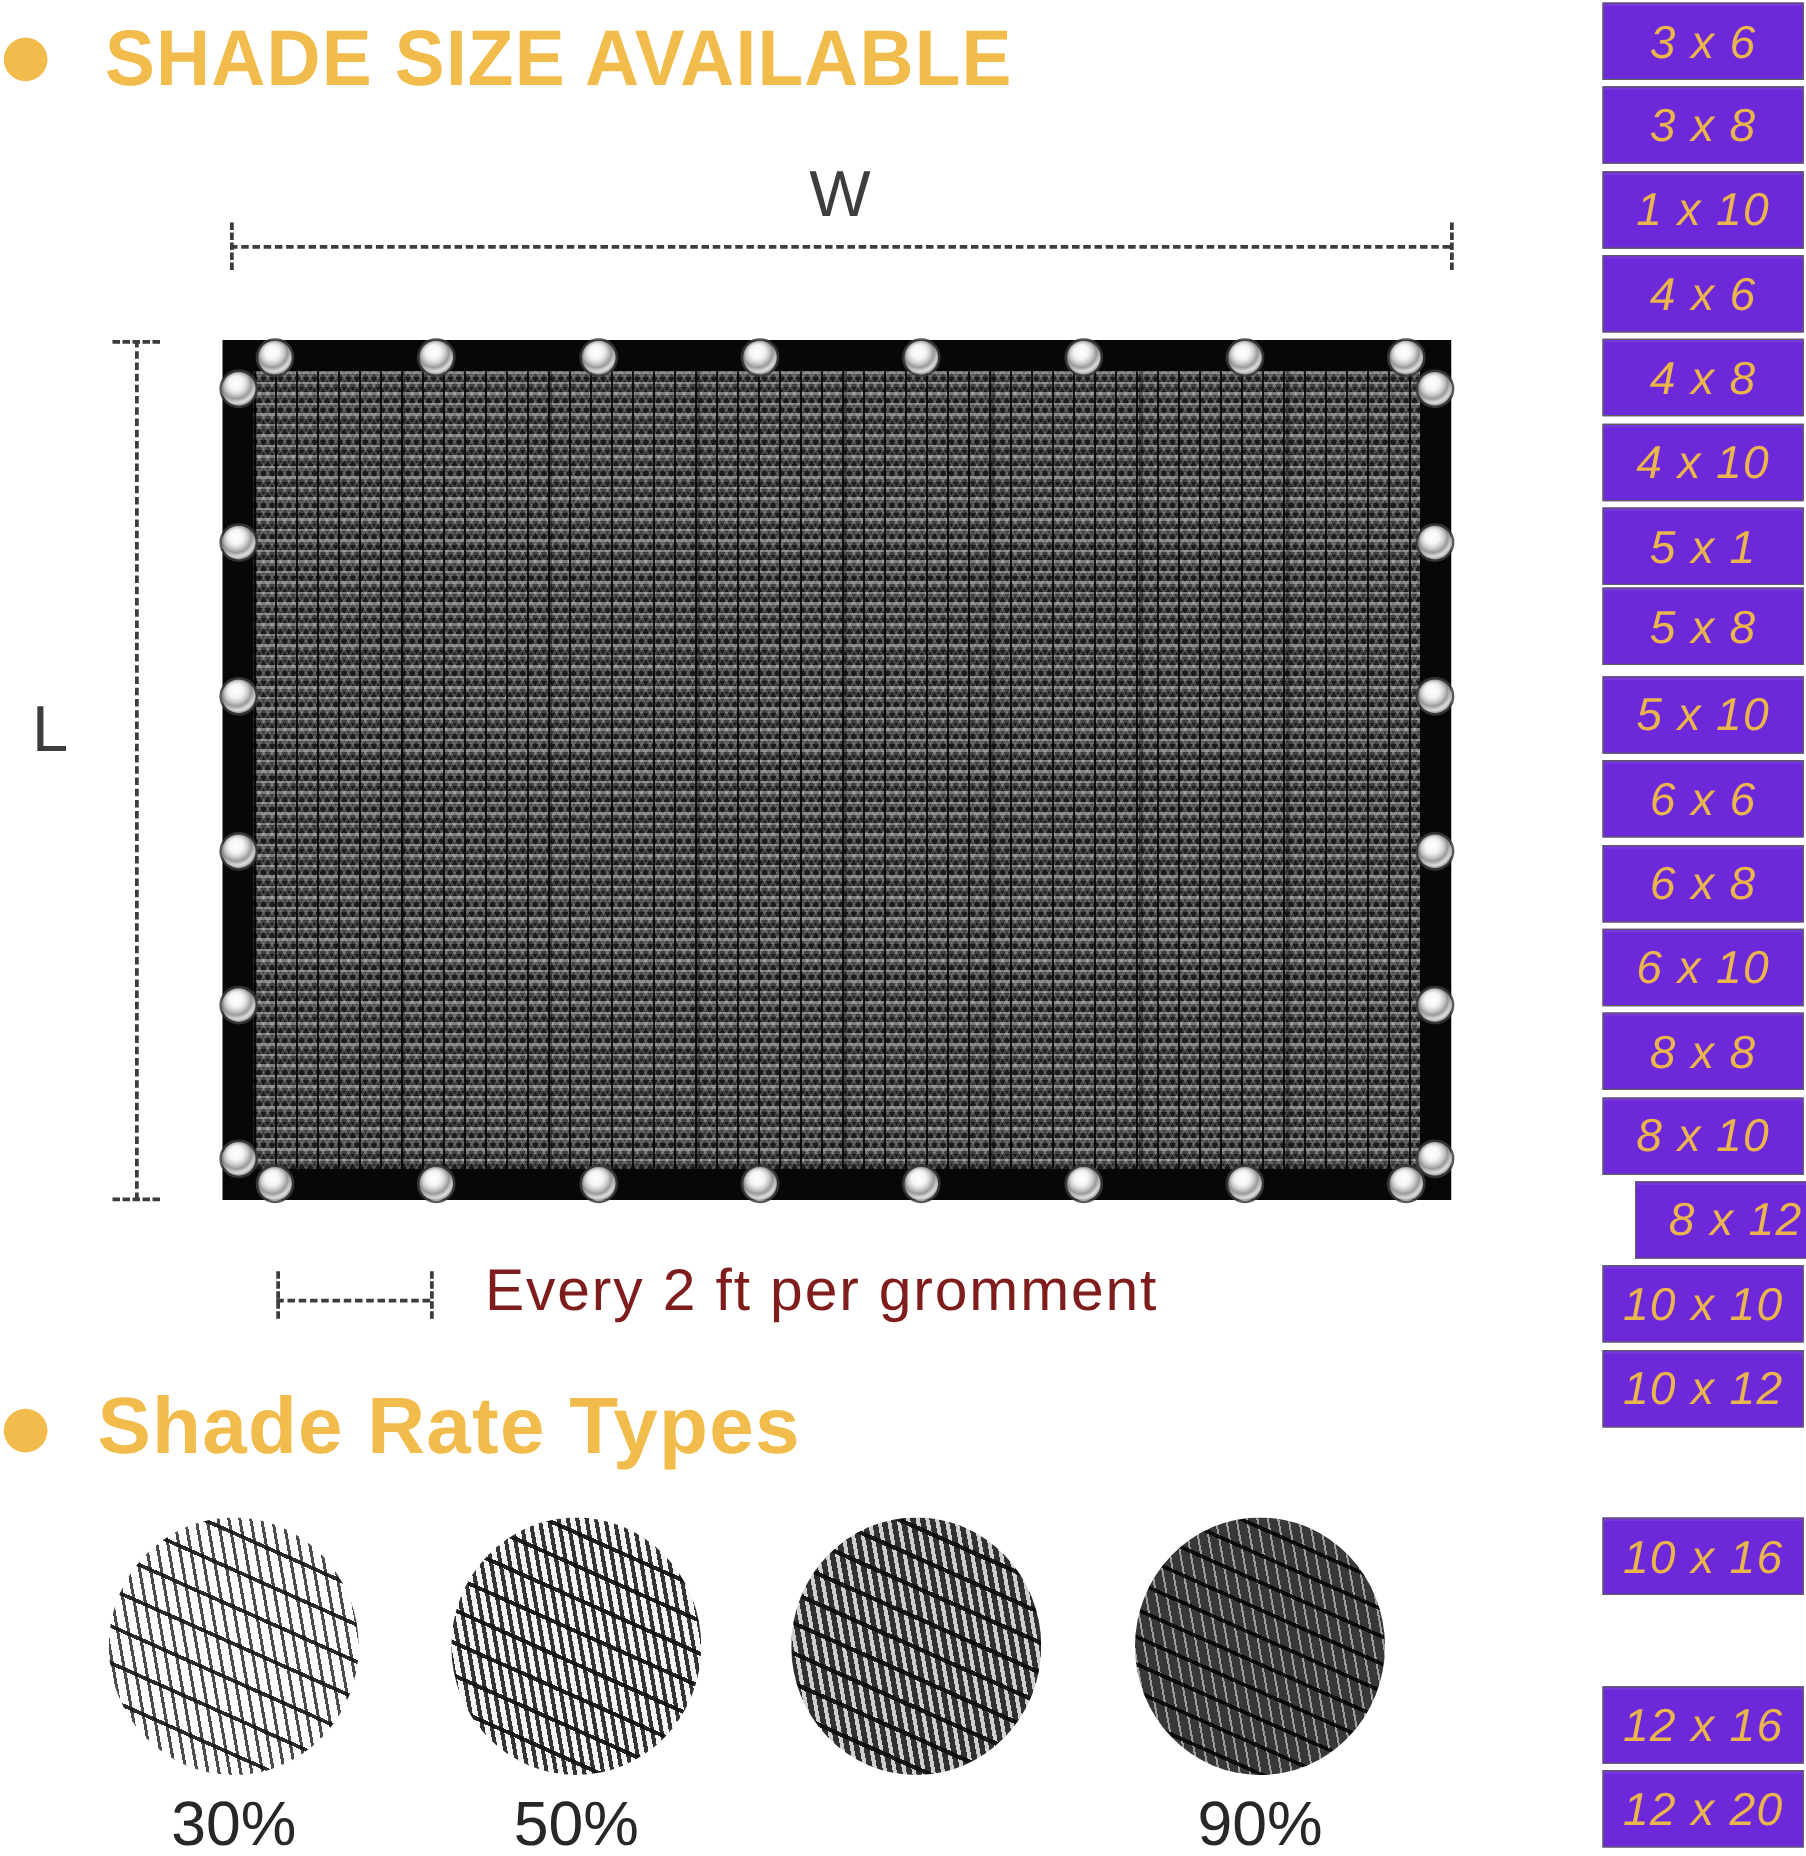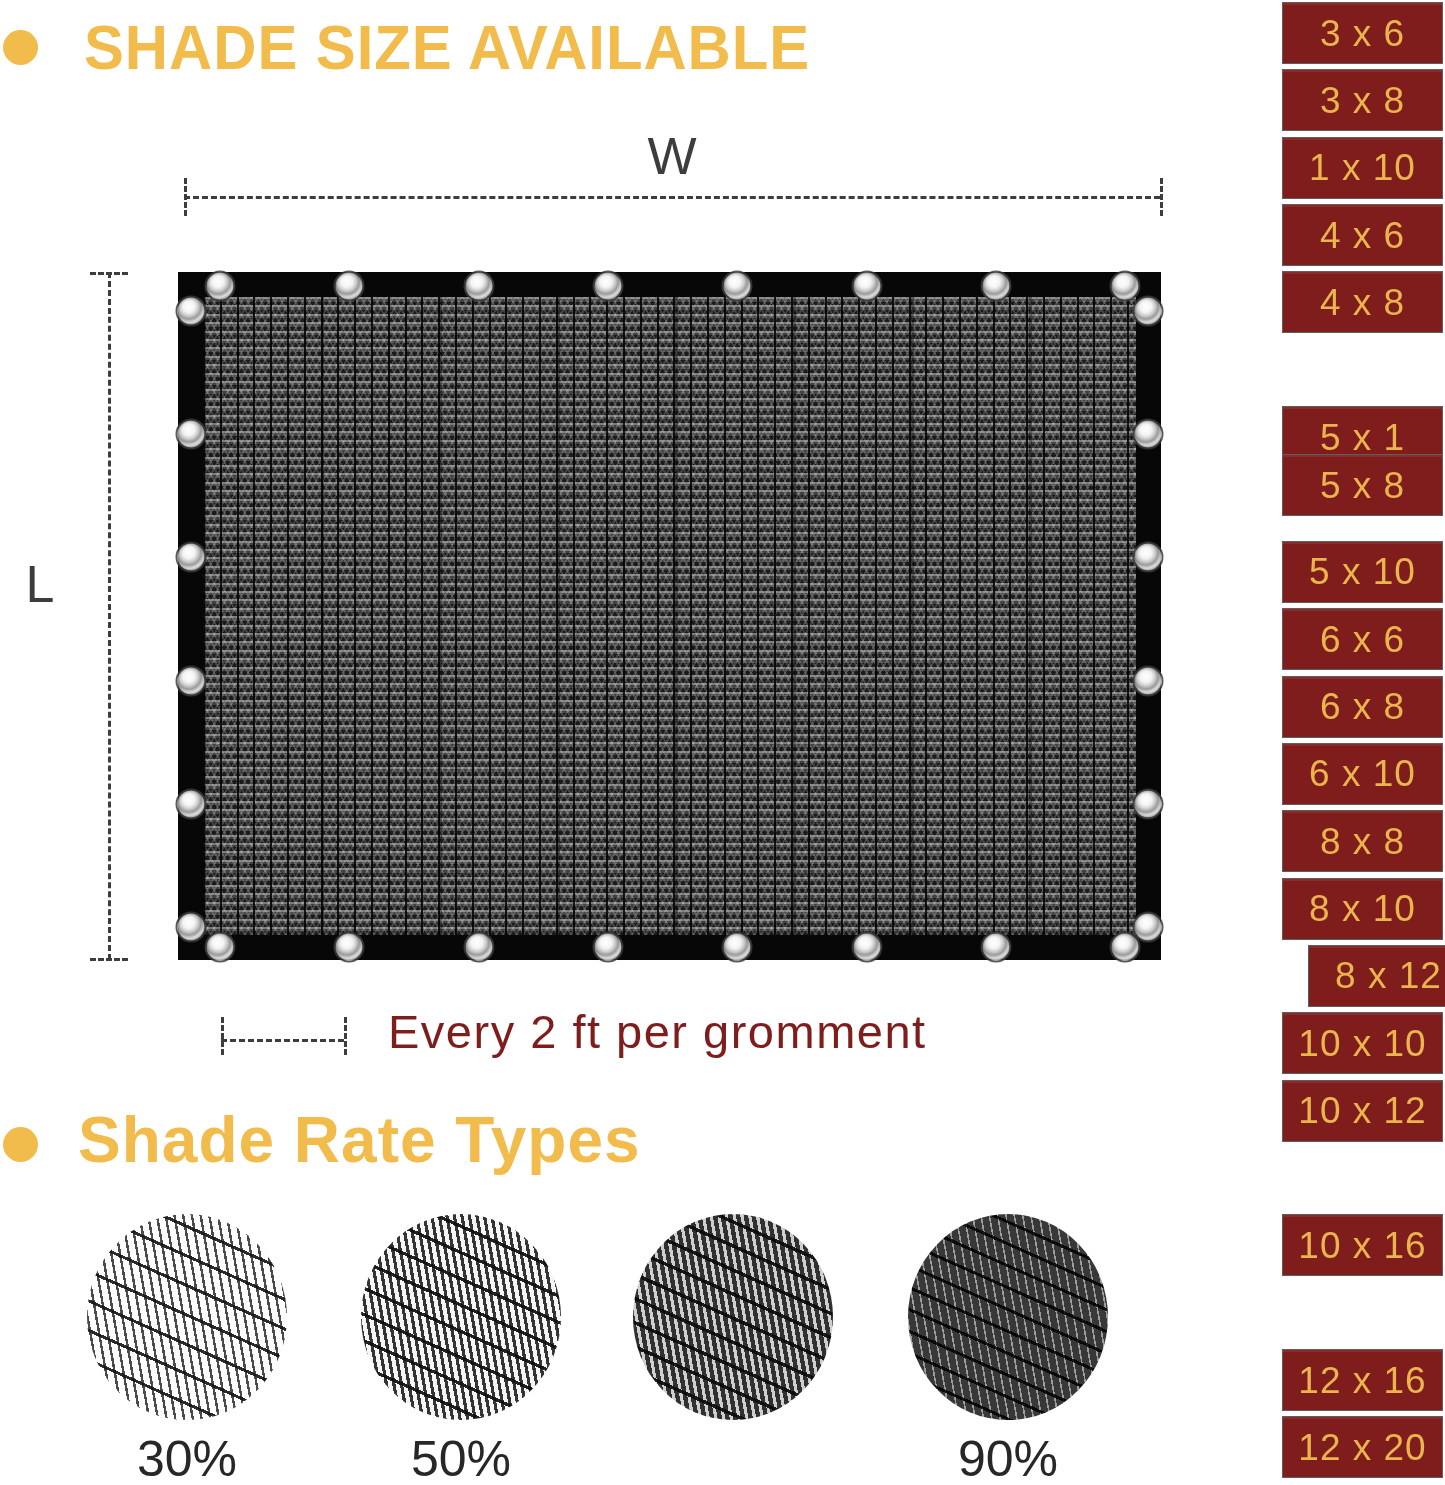--- a/index.html
+++ b/index.html
@@ -107,23 +107,24 @@
   }
   .rate-label{
     margin-top:14px;font-size:50px;color:#272727;line-height:1;
   }
   
   .size-list{
     position:absolute;left:1282px;top:0;width:161px;height:1485px;
   }
   .size-box{
     position:absolute;left:0;width:161px;height:62px;
-    background:#7f1d1d;border:1px solid #5e5e5e;box-sizing:border-box;
+    background:#6d28d9;border:1px solid #5e5e5e;box-sizing:border-box;
     display:flex;align-items:center;justify-content:center;
     box-shadow:inset 0 2px 0 rgba(255,255,255,.07);
+    font-style:italic;
   }
   .size-box span{
     color:#EBB54E;font-size:37px;letter-spacing:1px;line-height:1;
   }
 </style>
 </head>
 <body>
 
 <div class="canvas" style="--accent: #F2BC4C;">
 
@@ -207,24 +208,27 @@
   </div>
       <div class="size-box" style="top: 136.7px;">
     <span>1 x 10</span>
   </div>
       <div class="size-box" style="top: 204.05px;">
     <span>4 x 6</span>
   </div>
       <div class="size-box" style="top: 271.4px;">
     <span>4 x 8</span>
   </div>
+      <div class="size-box" style="top: 338.75px;">
+    <span>4 x 10</span>
+  </div>
       <div class="size-box" style="top: 406.1px;">
     <span>5 x 1</span>
   </div>
-      <div class="size-box" style="top: 454px;">
+      <div class="size-box" style="top: 470px;">
     <span>5 x 8</span>
   </div>
       <div class="size-box" style="top: 540.8px;">
     <span>5 x 10</span>
   </div>
       <div class="size-box" style="top: 608.15px;">
     <span>6 x 6</span>
   </div>
       <div class="size-box" style="top: 675.5px;">
     <span>6 x 8</span>

